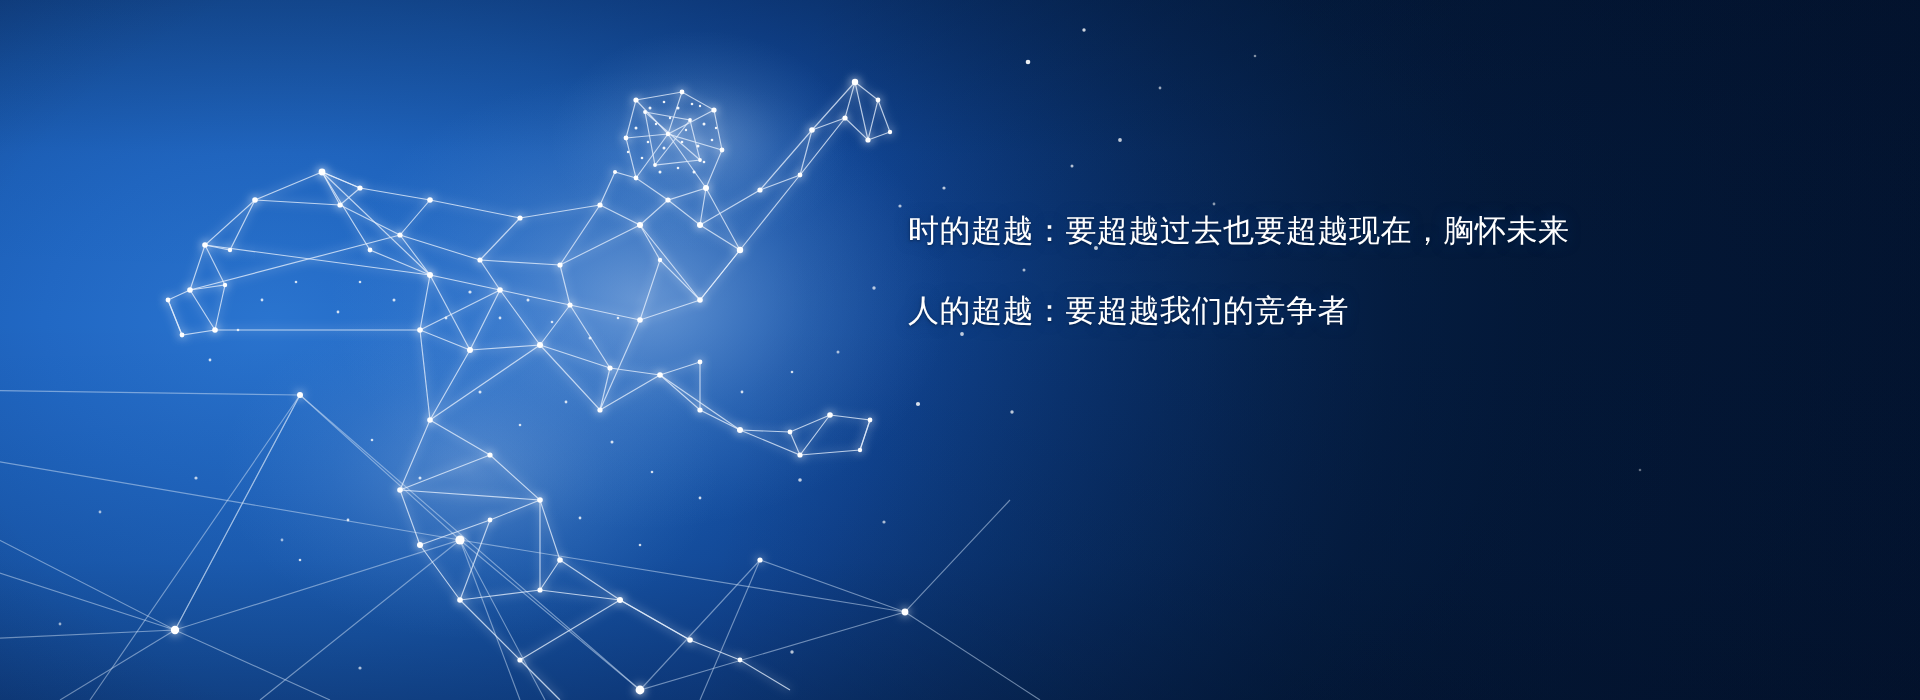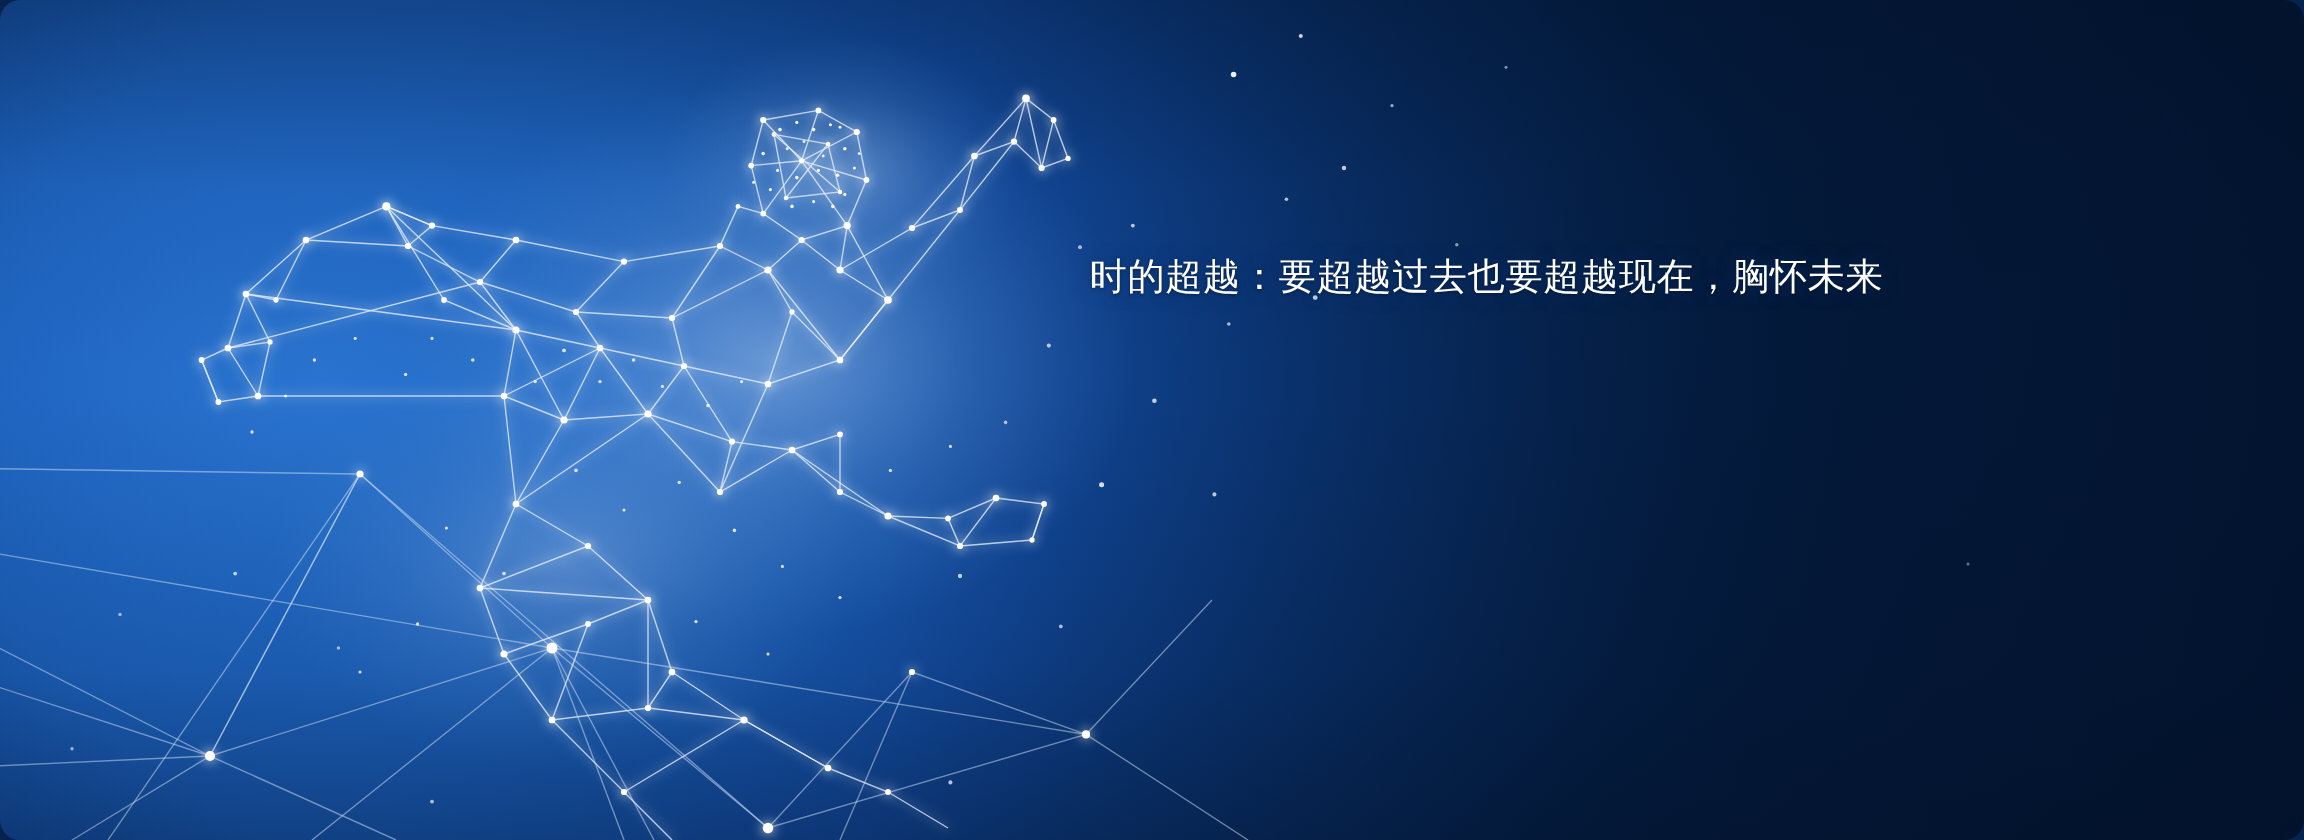--- a/index.html
+++ b/index.html
@@ -7,21 +7,20 @@
     padding: 0;
     background: #06234d;
   }
   #banner {
     position: relative;
     width: 1920px;
     height: 700px;
     overflow: hidden;
     font-family: "Liberation Sans", "DejaVu Sans", sans-serif;
     background: #0a3a7a;
-    border-radius: 17px;
   }
   
   .bg-base {
     position: absolute;
     inset: 0;
     background:
       radial-gradient(ellipse 1250px 950px at 14% 46%,
         #2a74cf 0%,
         #2168c4 18%,
         #1a5cb4 34%,
@@ -402,15 +401,16 @@
       <circle cx="60" cy="624" r="1.4" opacity="0.6"></circle>
       <circle cx="360" cy="668" r="1.6" opacity="0.66"></circle>
       <circle cx="1640" cy="470" r="1.3" opacity="0.42"></circle>
     </g>
   </svg>
 
   <div class="bg-vignette"></div>
 
   <div class="text-block">
     <p class="tagline">时的超越：要超越过去也要超越现在，胸怀未来</p>
+    <p class="tagline">人的超越：要超越我们的竞争者</p>
   </div>
 
 </div>
 
 </body></html>

